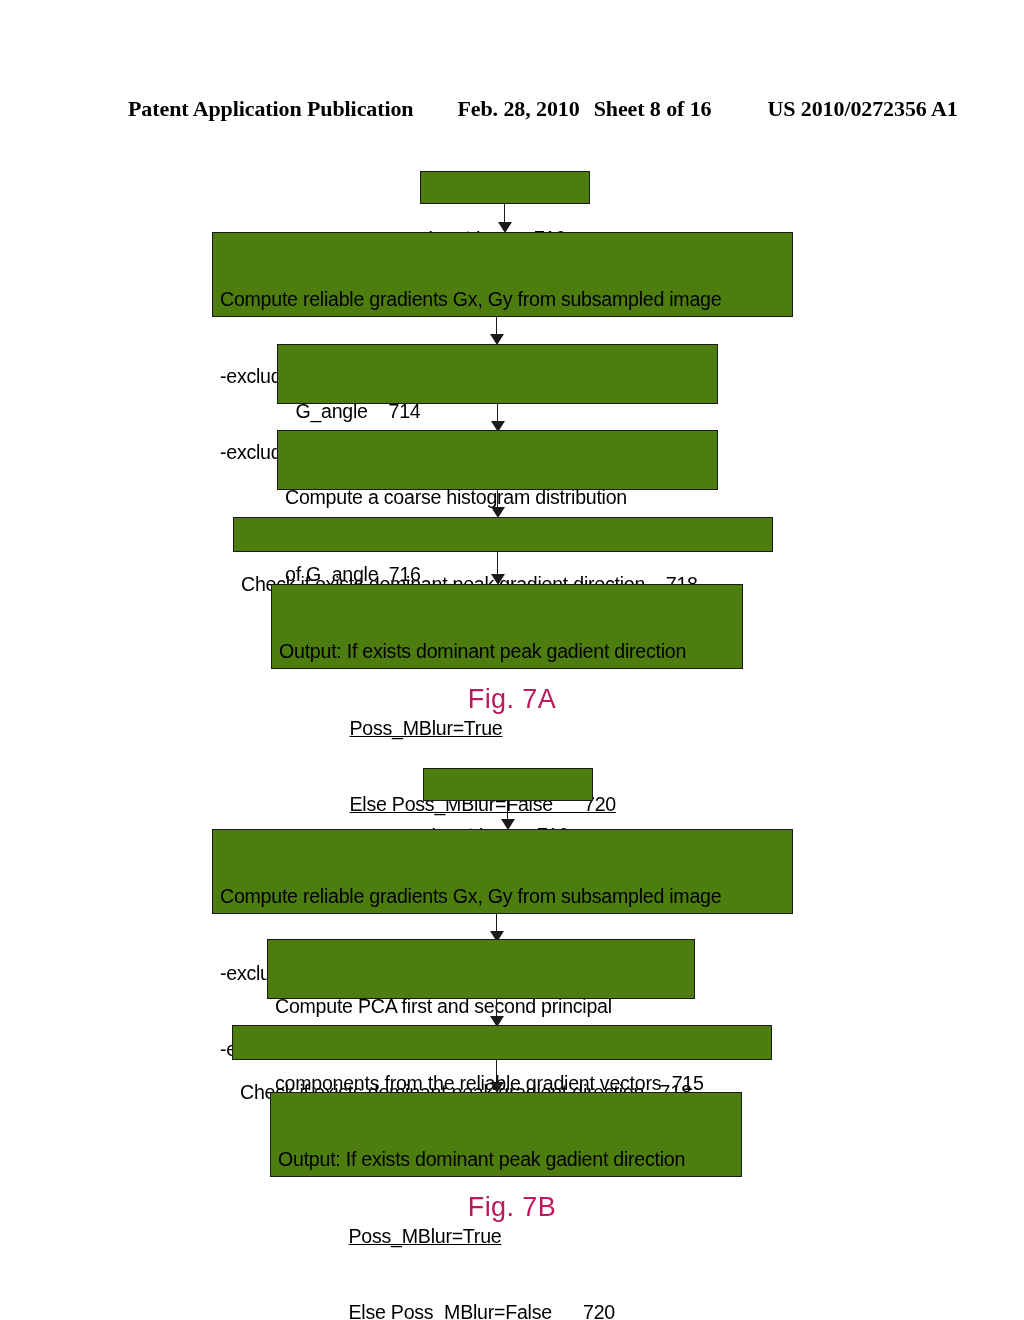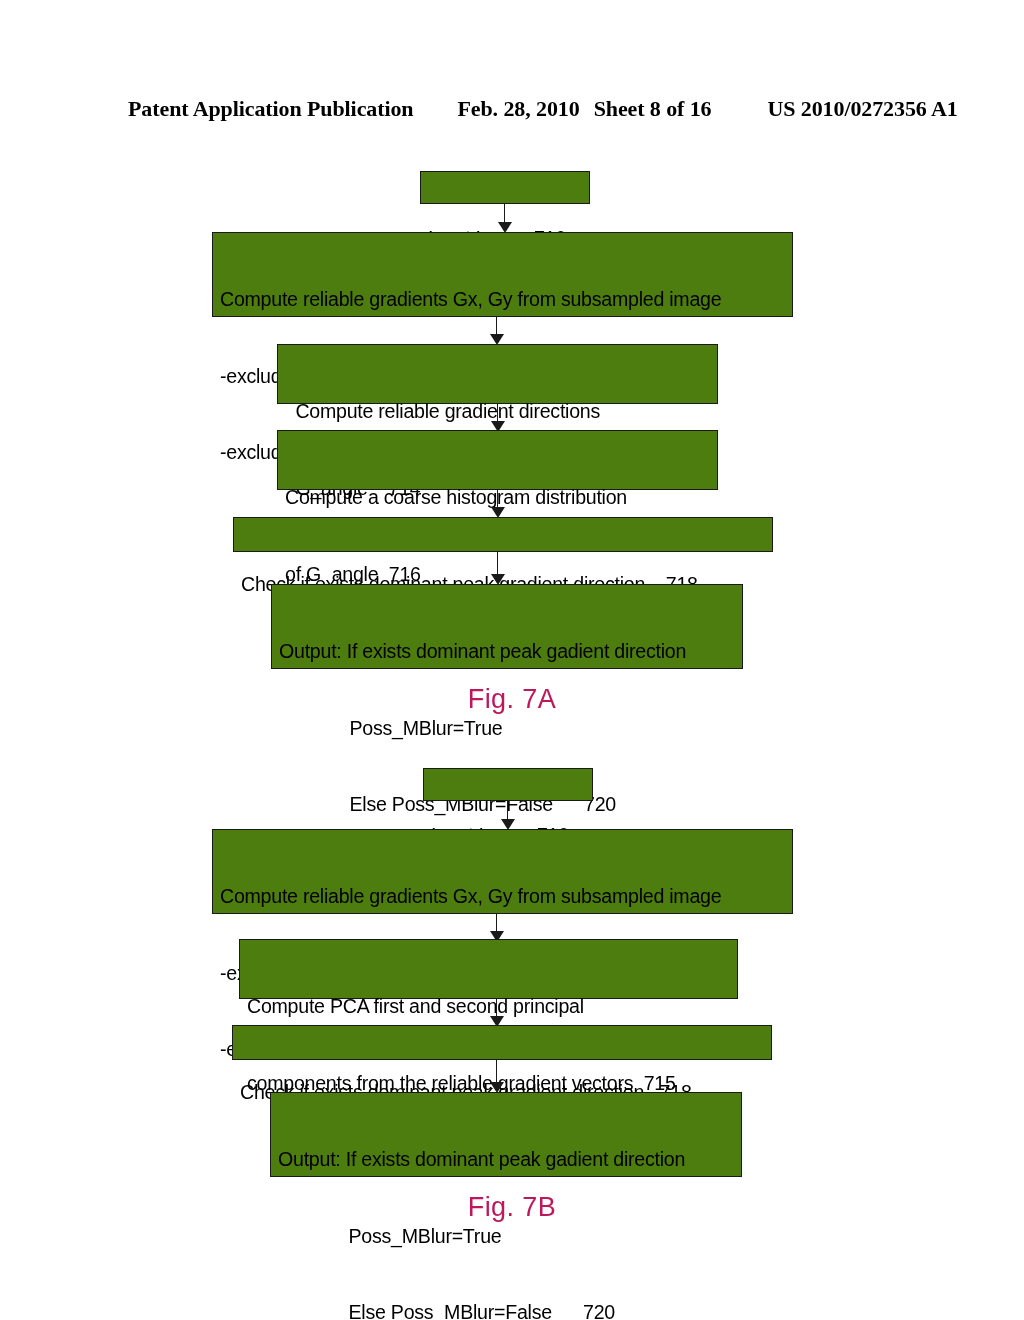--- a/index.html
+++ b/index.html
@@ -53,21 +53,21 @@
     border: 1.3px solid #1a1a1a;
     background: #4d7c0f;
     font-size: 19.6px;
     line-height: 25.5px;
     color: #000000;
     padding: 3px 7px 4px 7px;
     white-space: pre;
     letter-spacing: -0.25px;
   }
   .node .ln { display: block; }
-  .node .indent2 { padding-left: 3.6em; }
+  .node .indent2 { padding-left: 3.6em; text-decoration: underline; }
 
   
   .arrow {
     position: absolute;
     width: 16px;
   }
   .arrow .shaft {
     position: absolute;
     left: 7px;
     top: 0;
@@ -121,21 +121,20 @@
     <span class="ln">-excluding long scene edge structures</span>
     <span class="ln">-excluding small gradients  712</span>
   </div>
 
   <div class="arrow" style="left:489px; top:157px; height:28px;">
     <span class="shaft" style="height:18px;"></span>
       <span class="head"></span>
   </div>
 
   <div class="node" style="left:277px; top:184px; width:441px; height:60px;">
-    <span class="ln">  Compute reliable gradient directions</span>
     <span class="ln">  G_angle    714</span>
   </div>
 
   <div class="arrow" style="left:490px; top:244px; height:28px;">
     <span class="shaft" style="height:18px;"></span>
       <span class="head"></span>
   </div>
 
   <div class="node" style="left:277px; top:270px; width:441px; height:60px;">
     <span class="ln">Compute a coarse histogram distribution</span>
@@ -182,21 +181,21 @@
     <span class="ln">Compute reliable gradients Gx, Gy from subsampled image</span>
     <span class="ln">-excluding long scene edge structures</span>
     <span class="ln">-excluding small gradients  712</span>
   </div>
 
   <div class="arrow" style="left:489px; top:156px; height:28px;">
     <span class="shaft" style="height:18px;"></span>
       <span class="head"></span>
   </div>
 
-  <div class="node" style="left:239px; top:181px; width:499px; height:60px;">
+  <div class="node" style="left:267px; top:181px; width:428px; height:60px;">
     <span class="ln">Compute PCA first and second principal</span>
     <span class="ln">components from the reliable gradient vectors  715</span>
   </div>
 
   <div class="arrow" style="left:489px; top:241px; height:28px;">
     <span class="shaft" style="height:18px;"></span>
       <span class="head"></span>
   </div>
 
   <div class="node" style="left:232px; top:267px; width:540px; height:35px;">

